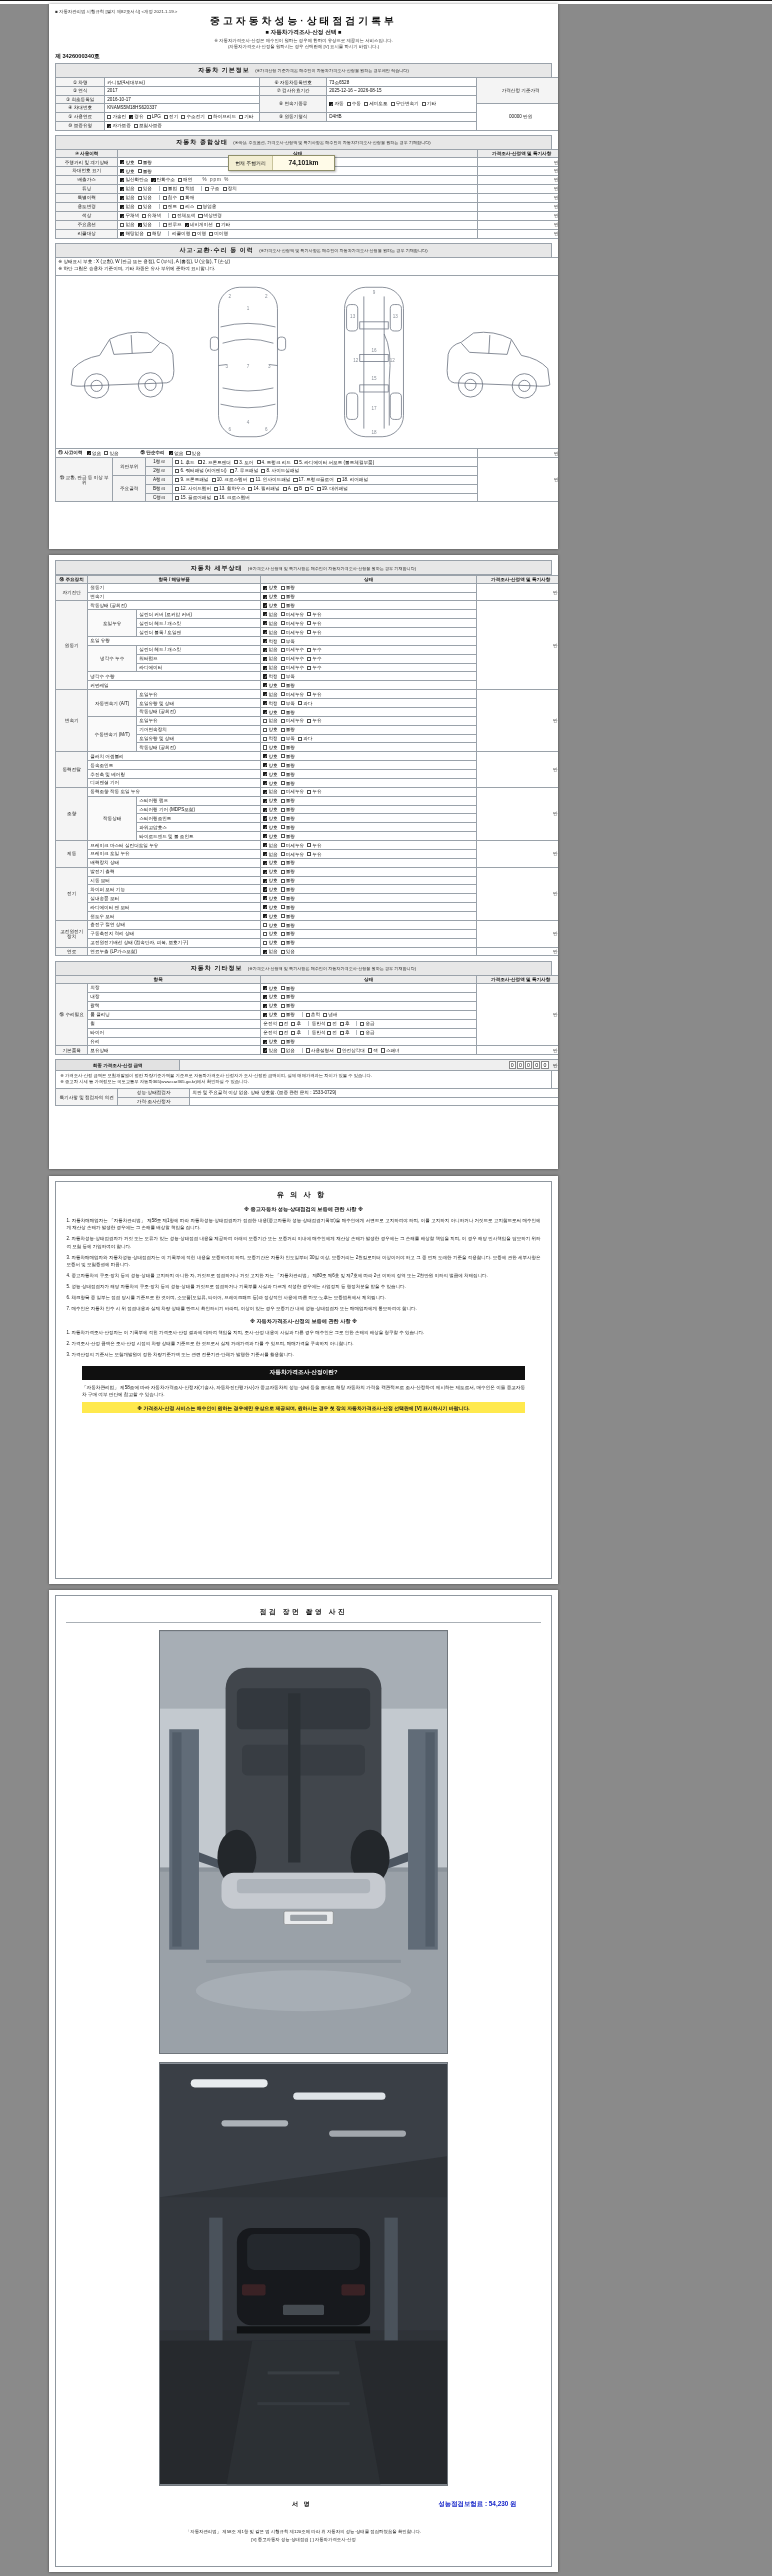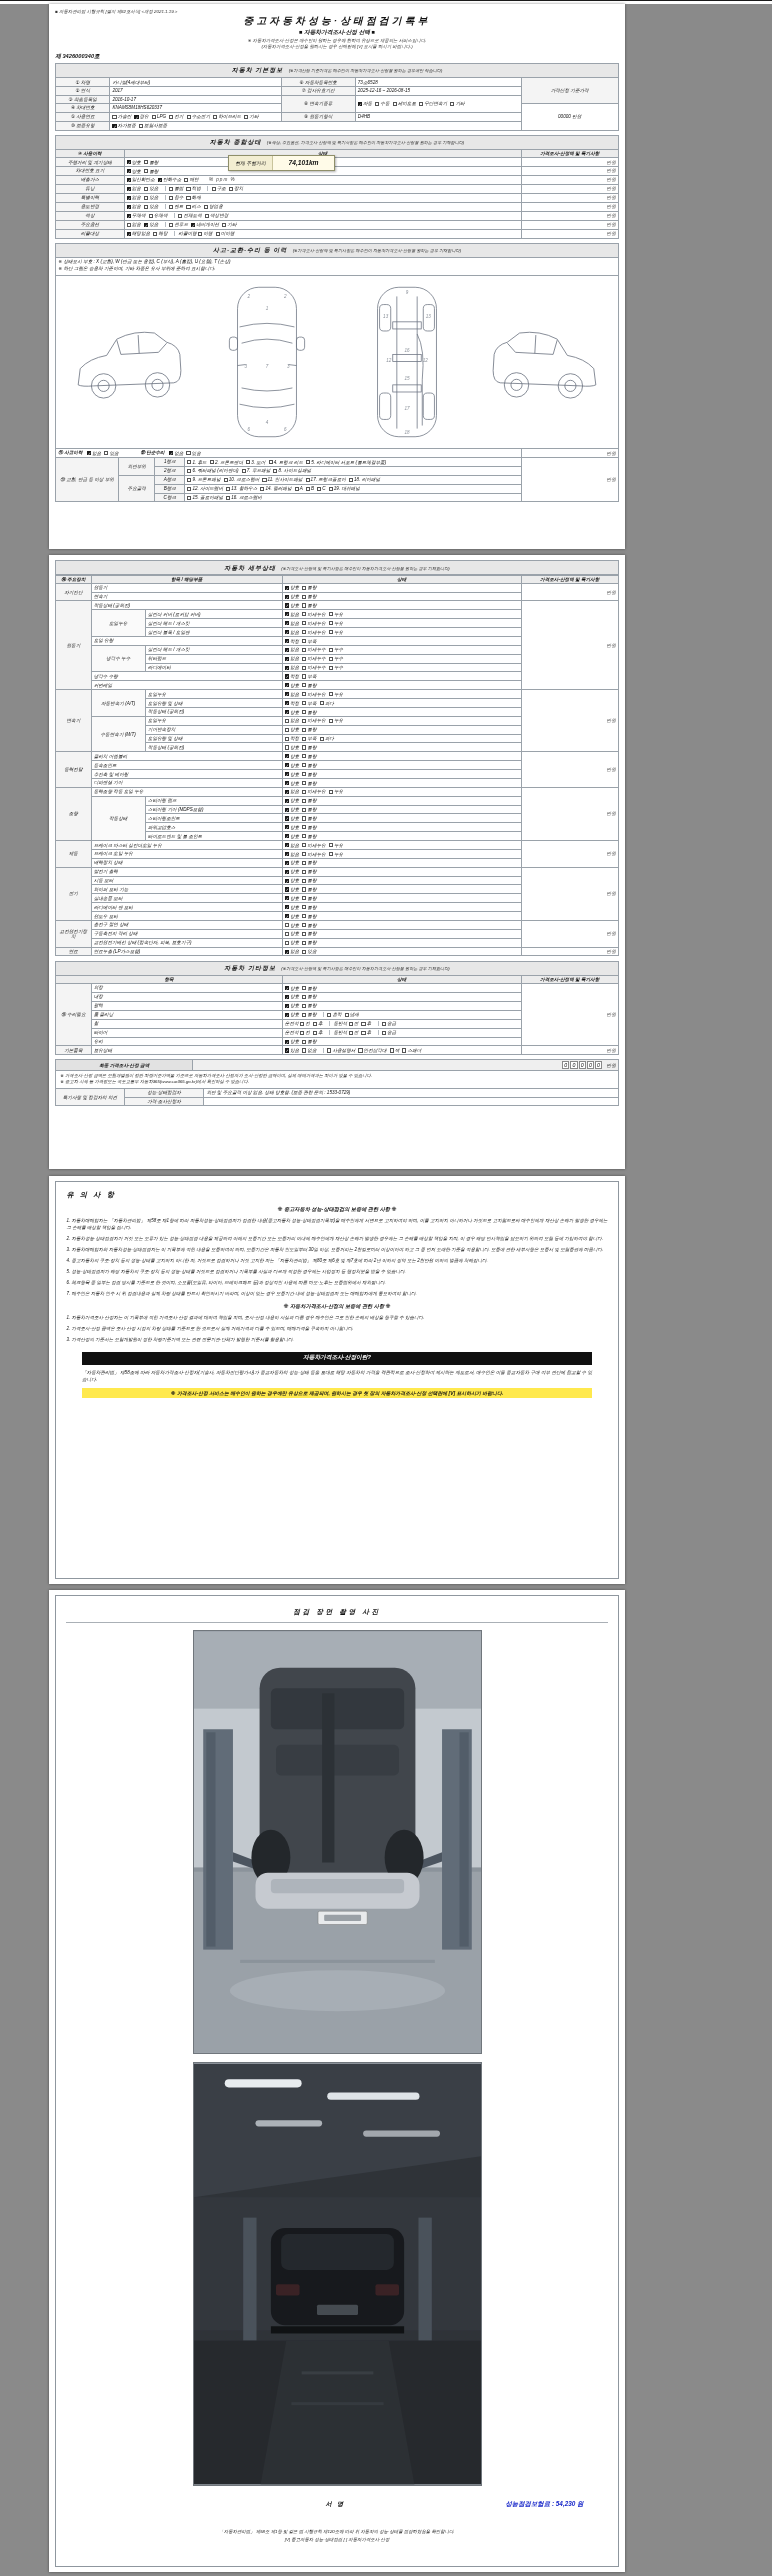--- a/index.html
+++ b/index.html
@@ -1,18 +1,18 @@
 <!DOCTYPE html>
 <html style="font-size:8.2px"><head>
 <meta charset="utf-8">
 <style>
 *{margin:0;padding:0;box-sizing:border-box;}
 body{width:773px;height:2576px;position:relative;background:#8a8a8a;font-family:"Liberation Sans","DejaVu Sans",sans-serif;color:#111;}
 .topstrip{position:absolute;top:0;left:0;width:773px;height:3.6px;background:#ffffff;border-top:1px solid #1a1a1a;}
-.page{position:absolute;left:49px;width:576px;background:#ffffff;box-shadow:0 0 2.6px rgba(0,0,0,.45);padding:5.2px 6.2px;overflow:hidden;font-style:italic;}
+.page{position:absolute;left:49px;width:509px;background:#ffffff;box-shadow:0 0 2.6px rgba(0,0,0,.45);padding:5.2px 6.2px;overflow:hidden;}
 #page1{top:4.1px;height:545px;}
 #page2{top:555px;height:614px;}
 #page3{top:1176px;height:408px;}
 #page4{top:1590px;height:982px;}
 .formnote{font-size:4.4px;color:#333;margin-bottom:1px;}
 .title{font-size:9.8px;font-weight:bold;text-align:center;letter-spacing:3.1px;margin:1px 0;}
 .subtitle{font-size:5.7px;font-weight:bold;text-align:center;margin-bottom:1px;}
 .tnote{font-size:4.4px;text-align:center;color:#333;line-height:1.3;}
 .docno{font-size:5.7px;font-weight:bold;margin:3.1px 0 2.1px;}
 .section{margin-bottom:4.1px;}
@@ -49,21 +49,21 @@
 .popup .pv{flex:1;display:flex;align-items:center;justify-content:center;font-weight:bold;font-size:6.7px;}
 .finlbl{background:#e2e2e2;font-weight:bold;font-size:5.2px;}
 .finval{background:#efefef;text-align:right;padding-right:5.2px;}
 .zbox{display:inline-block;width:7.2px;height:7.7px;border:0.5px solid #888;background:#fff;margin-right:1px;text-align:center;font-size:5.2px;line-height:7.7px;}
 .unit{font-size:4.6px;margin-left:2.1px;}
 .finnotes{border:0.5px solid #9aa2aa;border-top:none;padding:1.5px 4.1px;background:#fff;}
 .fnote{font-size:4.3px;line-height:1.55;color:#222;}
 .opl{font-size:4.4px;}
 .optxt{text-align:left;padding-left:4.1px;font-size:4.4px;}
 .inner{border:0.5px solid #8f979f;height:100%;padding:8.2px 10.3px;}
-.ntitle{font-weight:bold;text-align:left;font-size:7.2px;letter-spacing:6.2px;margin-bottom:1px;}
+.ntitle{font-weight:bold;text-align:center;font-size:7.2px;letter-spacing:6.2px;margin-bottom:1px;}
 .nsec{font-weight:bold;text-align:center;font-size:5.2px;margin:5.2px 0 4.1px;}
 .nitem{font-size:4.5px;line-height:1.65;margin-bottom:3.6px;text-align:justify;}
 .blackbar{background:#101010;color:#fff;text-align:center;font-weight:bold;font-size:5.7px;padding:2.6px 0;margin:8.2px 15.5px 4.1px;}
 .ndesc{font-size:4.6px;margin:0 15.5px 4.1px;line-height:1.6;text-align:justify;}
 .nhl{background:#ffe94d;font-weight:bold;font-size:4.9px;text-align:center;margin:0 15.5px;padding:2.1px;}
 .ptitle{text-align:center;font-weight:bold;font-size:6.7px;letter-spacing:2.6px;padding:4.1px 0;border-bottom:0.5px solid #aab0b6;margin-bottom:7.2px;}
 .photo{width:289px;margin:0 auto 8.2px;border:0.5px solid #70767c;background:#9aa1a8;}
 .photo svg{display:block;}
 .sign-area{position:relative;height:17.5px;margin-top:11.3px;}
 .sign-label{position:absolute;left:0;right:0;text-align:center;font-weight:bold;font-size:6.2px;letter-spacing:5.2px;top:3.1px;}

